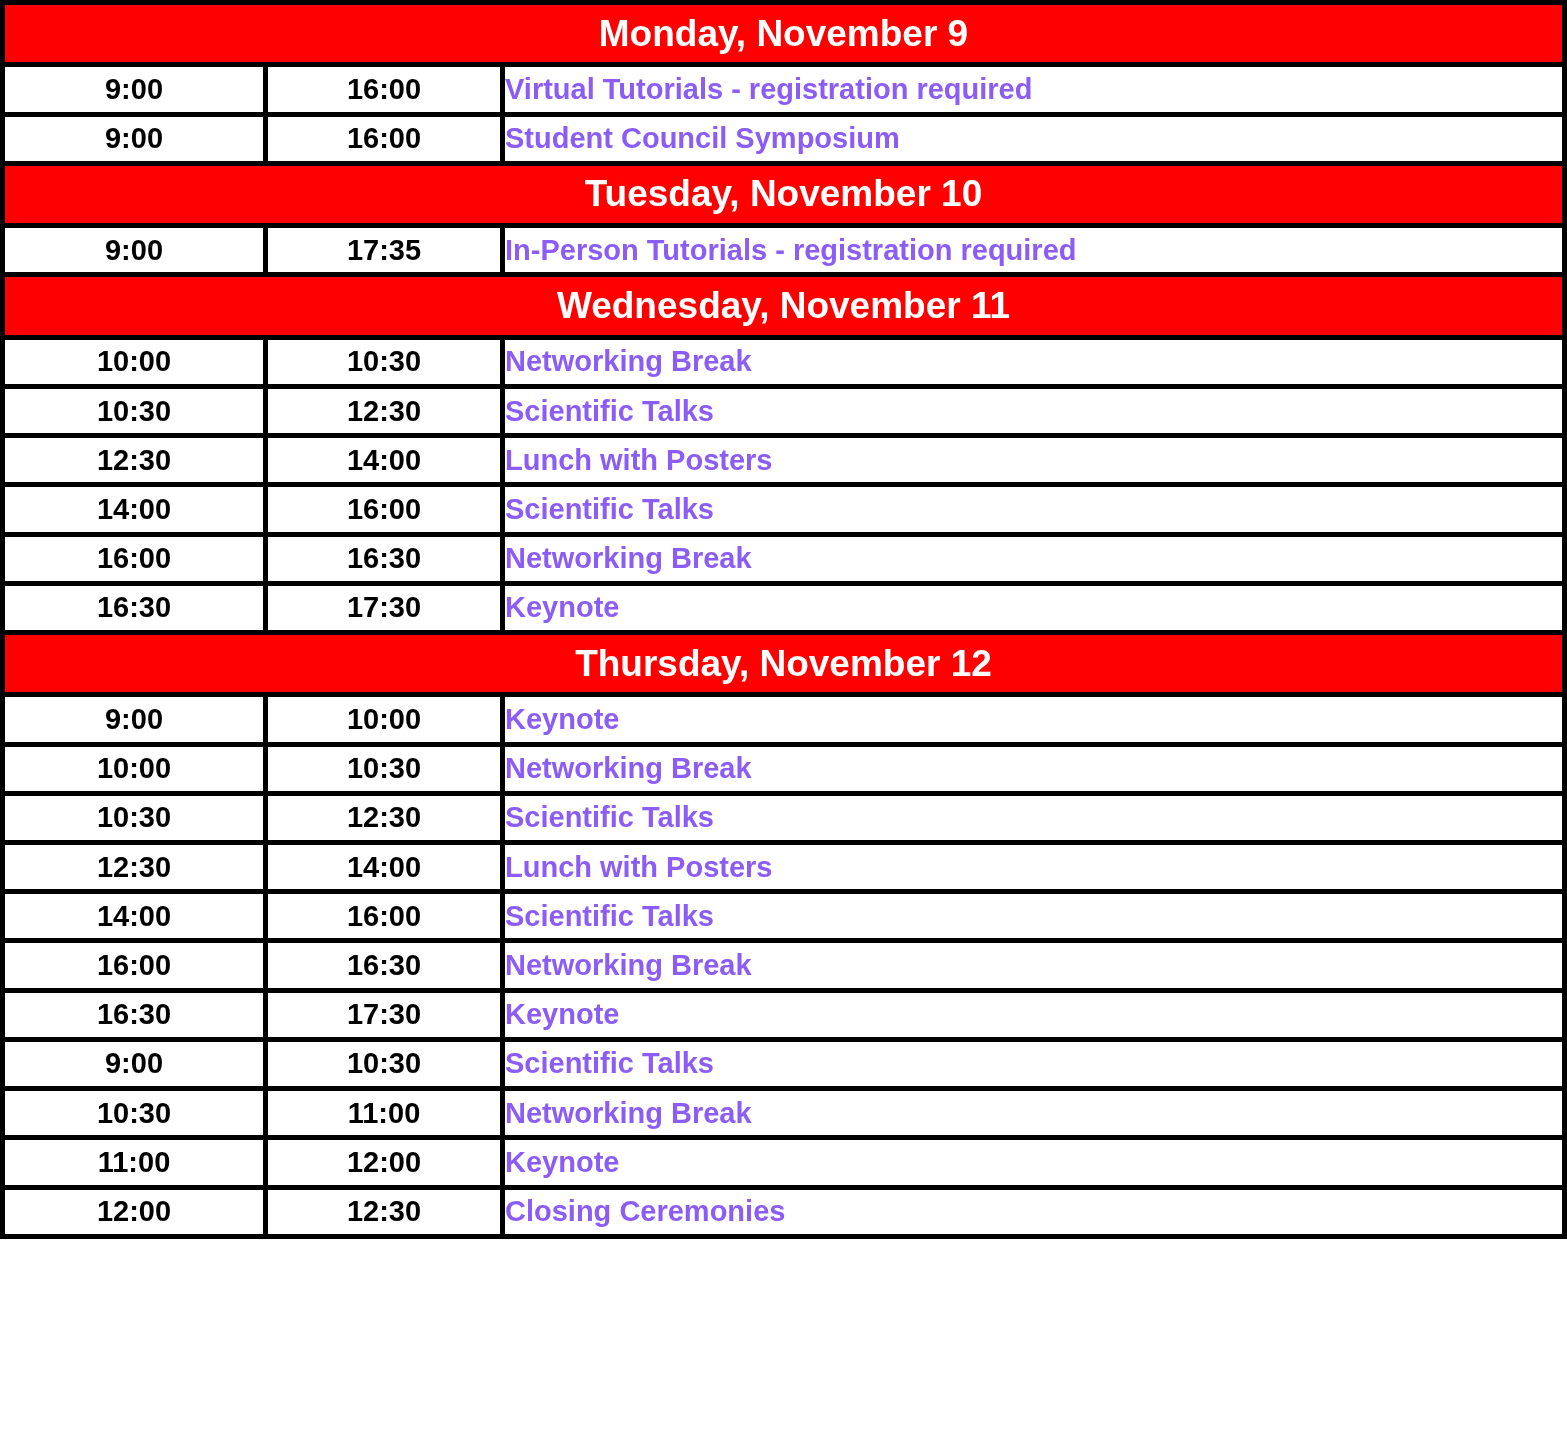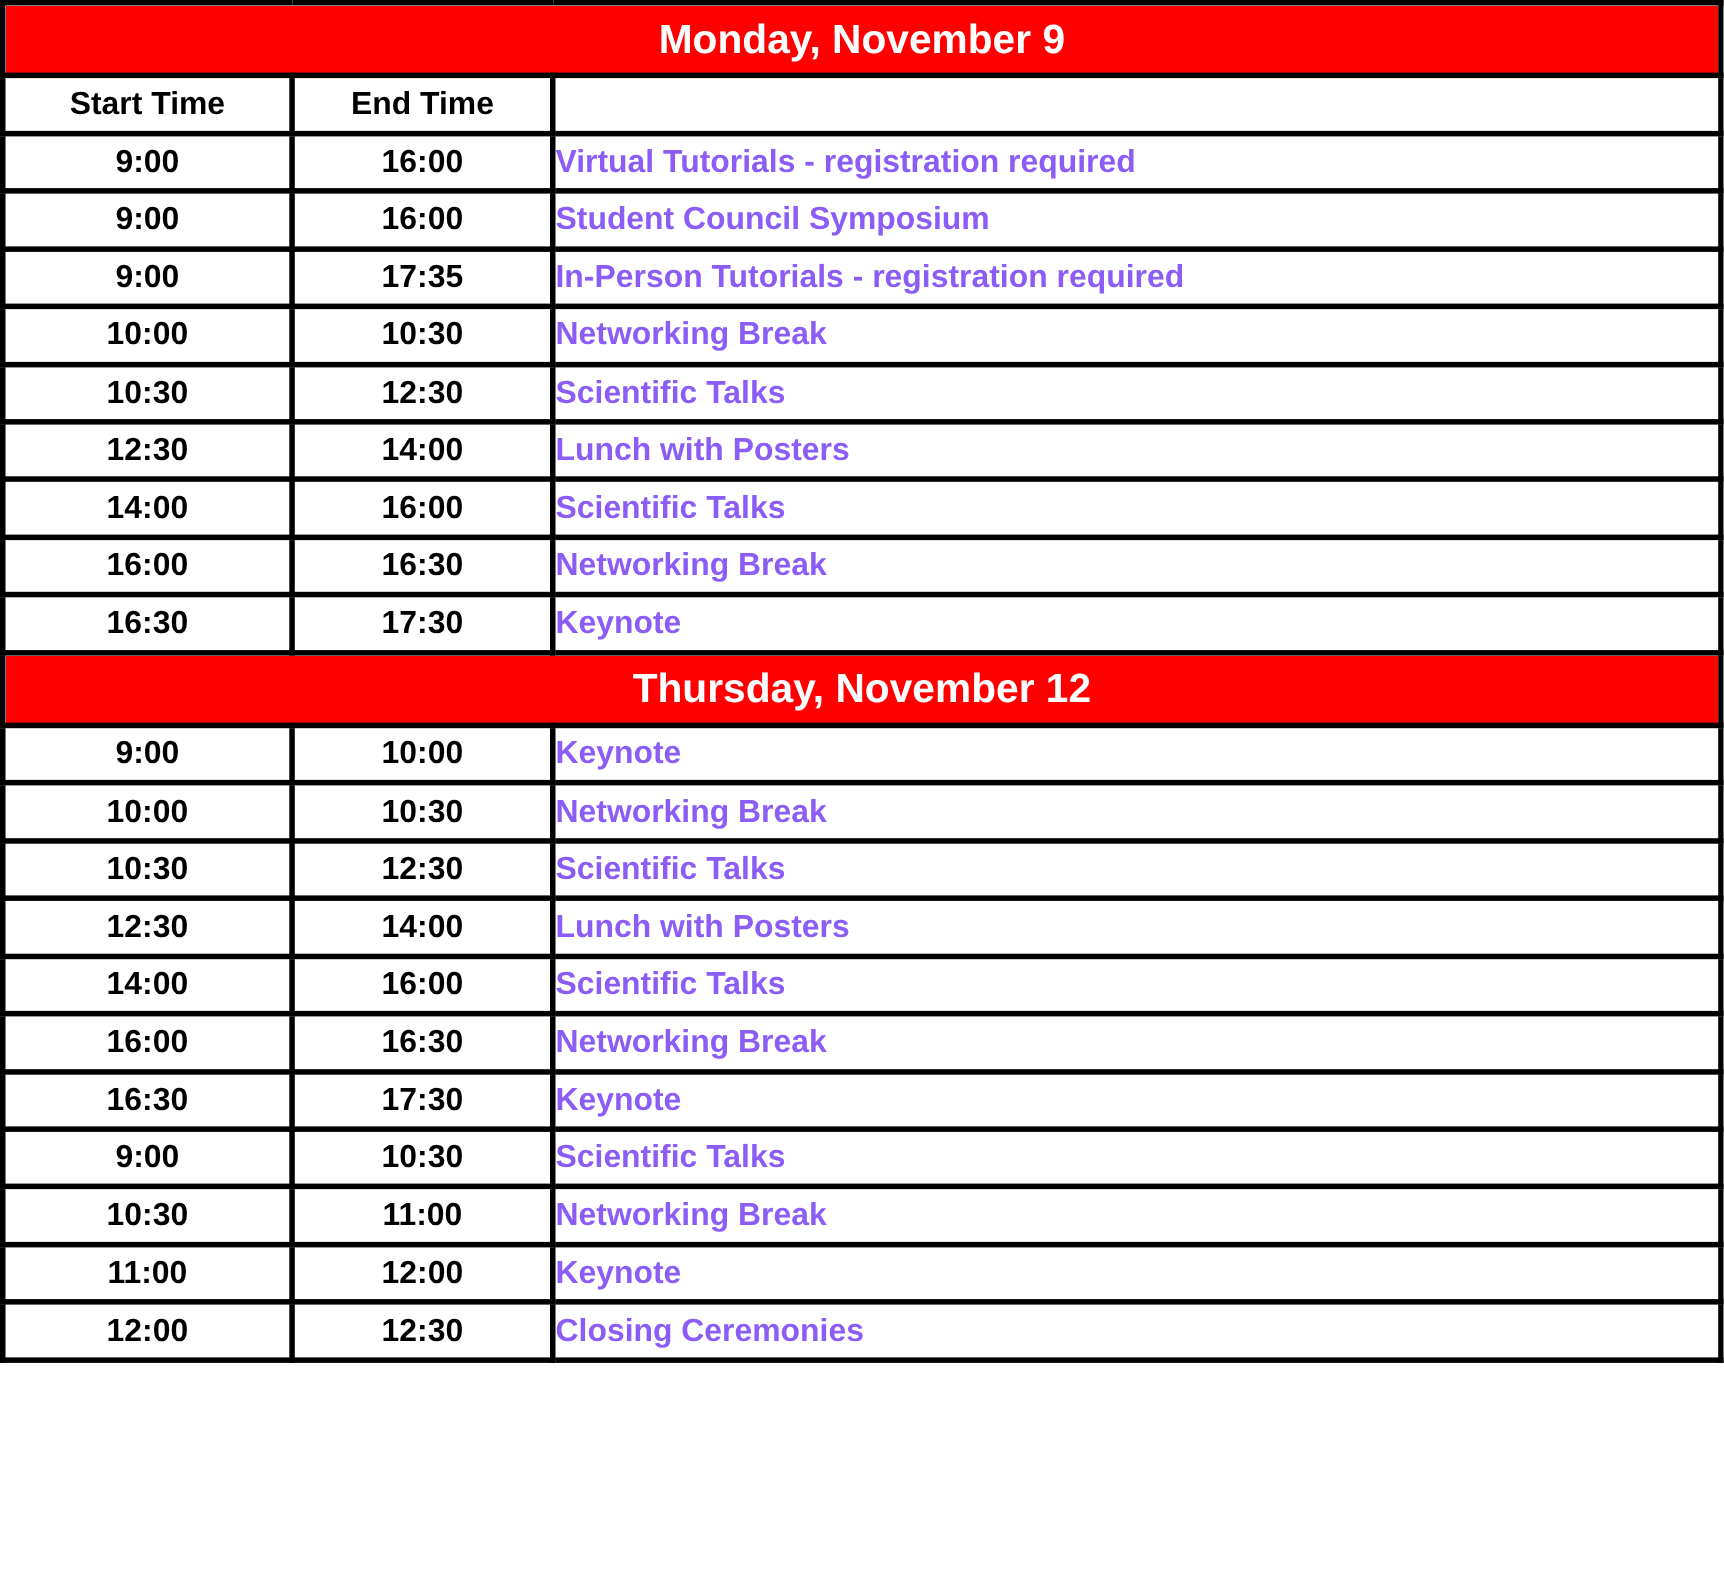--- a/index.html
+++ b/index.html
@@ -63,39 +63,40 @@
 <table class="schedule">
   <colgroup>
     <col class="c-start">
     <col class="c-end">
     <col class="c-event">
   </colgroup>
   <tbody id="schedule-body">
       <tr class="day-row">
         <td class="day-cell" colspan="3" style="background: rgb(255, 0, 0); color: rgb(255, 255, 255);">Monday, November 9</td>
       </tr>
-      <tr class="colhead-row">
-        <td class="colhead-cell">Start Time</td>
-        <td class="colhead-cell">End Time</td>
-        <td class="colhead-cell"></td>
-      </tr>
       <tr class="event-row">
         <td class="time-cell">9:00</td>
         <td class="time-cell">16:00</td>
         <td class="event-cell">Virtual Tutorials - registration required</td>
       </tr>
       <tr class="event-row">
         <td class="time-cell">9:00</td>
         <td class="time-cell">16:00</td>
         <td class="event-cell">Student Council Symposium</td>
       </tr>
+      <tr class="day-row">
+        <td class="day-cell" colspan="3" style="background: rgb(255, 0, 0); color: rgb(255, 255, 255);">Tuesday, November 10</td>
+      </tr>
       <tr class="event-row">
         <td class="time-cell">9:00</td>
         <td class="time-cell">17:35</td>
         <td class="event-cell">In-Person Tutorials - registration required</td>
+      </tr>
+      <tr class="day-row">
+        <td class="day-cell" colspan="3" style="background: rgb(255, 0, 0); color: rgb(255, 255, 255);">Wednesday, November 11</td>
       </tr>
       <tr class="event-row">
         <td class="time-cell">10:00</td>
         <td class="time-cell">10:30</td>
         <td class="event-cell">Networking Break</td>
       </tr>
       <tr class="event-row">
         <td class="time-cell">10:30</td>
         <td class="time-cell">12:30</td>
         <td class="event-cell">Scientific Talks</td>

